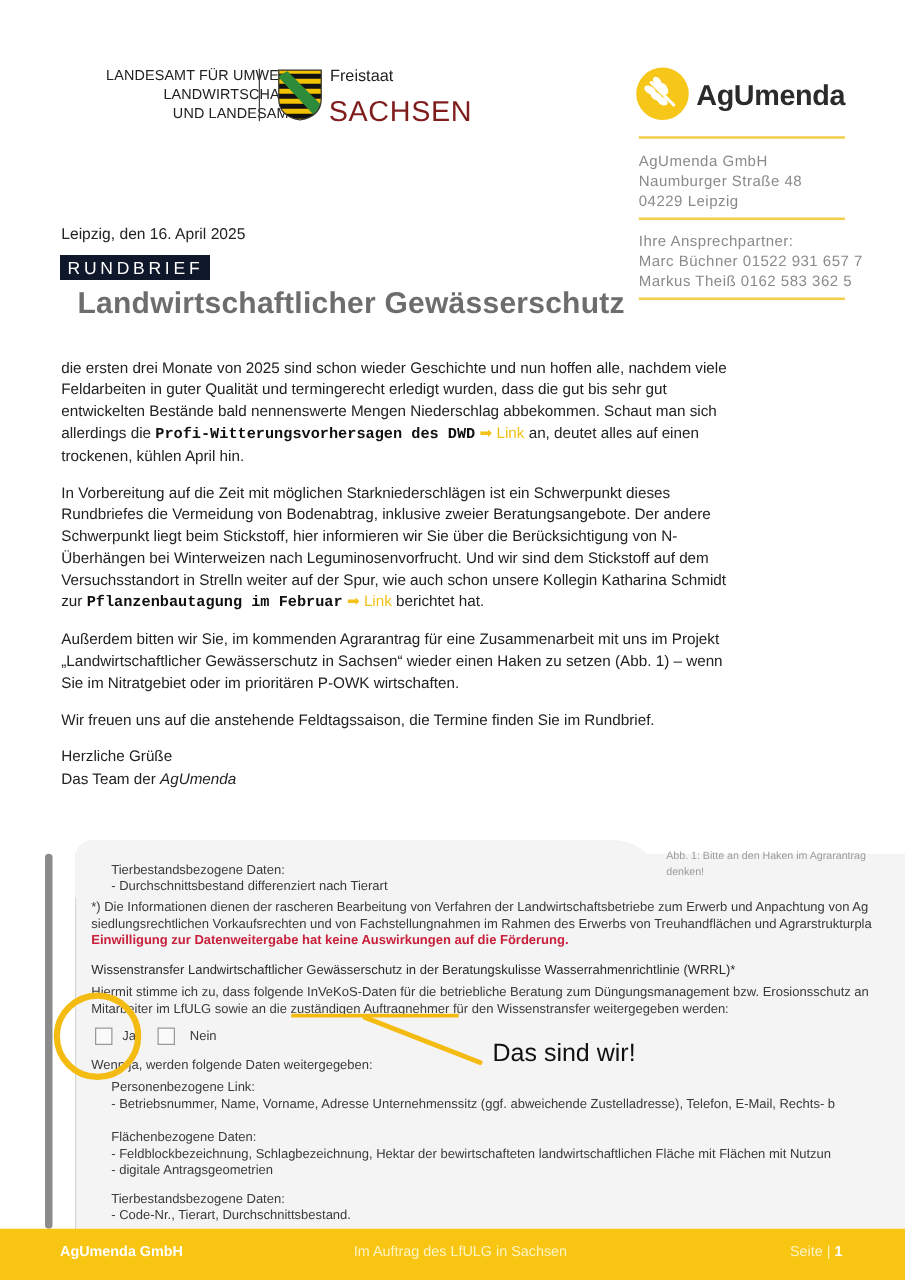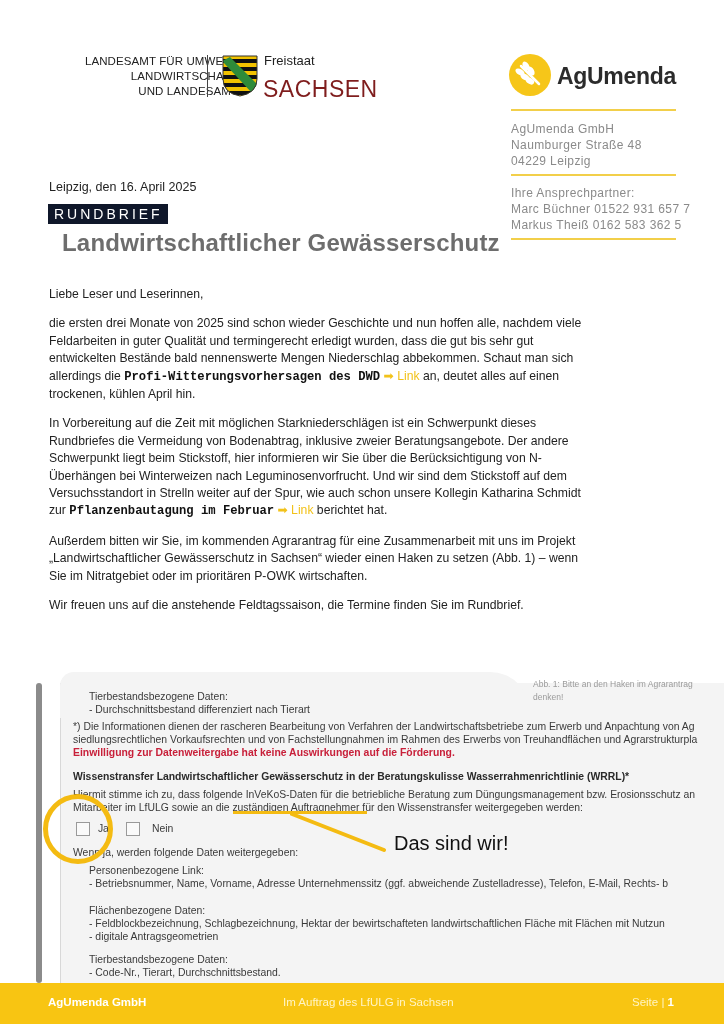--- a/index.html
+++ b/index.html
@@ -33,21 +33,21 @@
   .lnk { color:#f2c21a; }
 
   
   .shot { left:0; top:672px; width:724px; height:310px; background:#ffffff; overflow:hidden; }
   .shot-bar { left:36px; top:683px; width:6px; height:300px; background:#8b8b8b; border-radius:3px; }
   .shot-panel { left:60px; top:683px; width:700px; height:300px; background:#f4f4f4; border-left:1px solid #d8d8d8; }
   .shot-tab { left:60px; top:672px; width:470px; height:46px; background:#f4f4f4; border-top-left-radius:14px; border-top-right-radius:40px; }
   .caption { left:533px; top:678px; width:160px; font-size:8.5px; line-height:13px; color:#9a9a9a; }
   .stxt { font-size:10.4px; line-height:13.4px; color:#3a3a3a; white-space:nowrap; }
   .sred { color:#c8203a; font-weight:bold; }
-  .sbold { font-weight:bold; color:#2a2a2a; }
+  .sbold { font-weight:normal; color:#2a2a2a; }
   .chk { width:12px; height:12px; border:1px solid #9a9a9a; background:#fafafa; display:inline-block; vertical-align:middle; }
 
   .ring { left:43px; top:794px; width:60px; height:60px; border:5px solid #f4bb12; border-radius:50%; }
   .underline { left:233px; top:811px; width:134px; height:3px; background:#f4bb12; }
   .arrow { left:290px; top:810px; width:100px; height:50px; }
   .callout { left:394px; top:832px; font-size:20px; color:#111; }
 
   
   .footer { left:0; top:983px; width:724px; height:41px; background:#f8c512; }
   .f-left { left:48px; top:996px; font-size:11.5px; font-weight:bold; color:#fff; }
@@ -108,25 +108,28 @@
   <div>Marc Büchner  01522 931 657 7</div>
   <div>Markus Theiß  0162 583 362 5</div>
 </div>
 <div class="abs yline" style="top:238px"></div>
 
 <div class="abs date">Leipzig, den 16. April 2025</div>
 <div class="abs badge">RUNDBRIEF</div>
 <div class="abs title">Landwirtschaftlicher Gewässerschutz</div>
 
 <div class="abs body-text" style="top:286px">
-  <p>Liebe Leser und Leserinnen,</p>
   <p><span>die ersten drei Monate von 2025 sind schon wieder Geschichte und nun hoffen alle, nachdem viele Feldarbeiten in guter Qualität und termingerecht erledigt wurden, dass die gut bis sehr gut entwickelten Bestände bald nennenswerte Mengen Niederschlag abbekommen. Schaut man sich allerdings die </span><b>Profi-Witterungsvorhersagen des DWD</b> <span class="lnk">➡ Link</span><span> an, deutet alles auf einen trockenen, kühlen April hin.</span></p>
   <p><span>In Vorbereitung auf die Zeit mit möglichen Starkniederschlägen ist ein Schwerpunkt dieses Rundbriefes die Vermeidung von Bodenabtrag, inklusive zweier Beratungsangebote. Der andere Schwerpunkt liegt beim Stickstoff, hier informieren wir Sie über die Berücksichtigung von N-Überhängen bei Winterweizen nach Leguminosenvorfrucht. Und wir sind dem Stickstoff auf dem Versuchsstandort in Strelln weiter auf der Spur, wie auch schon unsere Kollegin Katharina Schmidt zur </span><b>Pflanzenbautagung im Februar</b> <span class="lnk">➡ Link</span><span> berichtet hat.</span></p>
   <p>Außerdem bitten wir Sie, im kommenden Agrarantrag für eine Zusammenarbeit mit uns im Projekt „Landwirtschaftlicher Gewässerschutz in Sachsen“ wieder einen Haken zu setzen (Abb. 1) – wenn Sie im Nitratgebiet oder im prioritären P-OWK wirtschaften.</p>
   <p>Wir freuen uns auf die anstehende Feldtagssaison, die Termine finden Sie im Rundbrief.</p>
+  <p style="margin:0">
+    <span>Herzliche Grüße</span><br>
+    <span>Das Team der </span><i>AgUmenda</i>
+  </p>
 </div>
 
 <div class="abs shot"></div>
 <div class="abs shot-panel"></div>
 <div class="abs shot-tab"></div>
 <div class="abs shot-bar"></div>
 <div class="abs caption">Abb. 1: Bitte an den Haken im Agrarantrag denken!</div>
 
 <div class="abs stxt" style="left:89px; top:690px">Tierbestandsbezogene Daten:</div>
 <div class="abs stxt" style="left:89px; top:703px">- Durchschnittsbestand differenziert nach Tierart</div>

